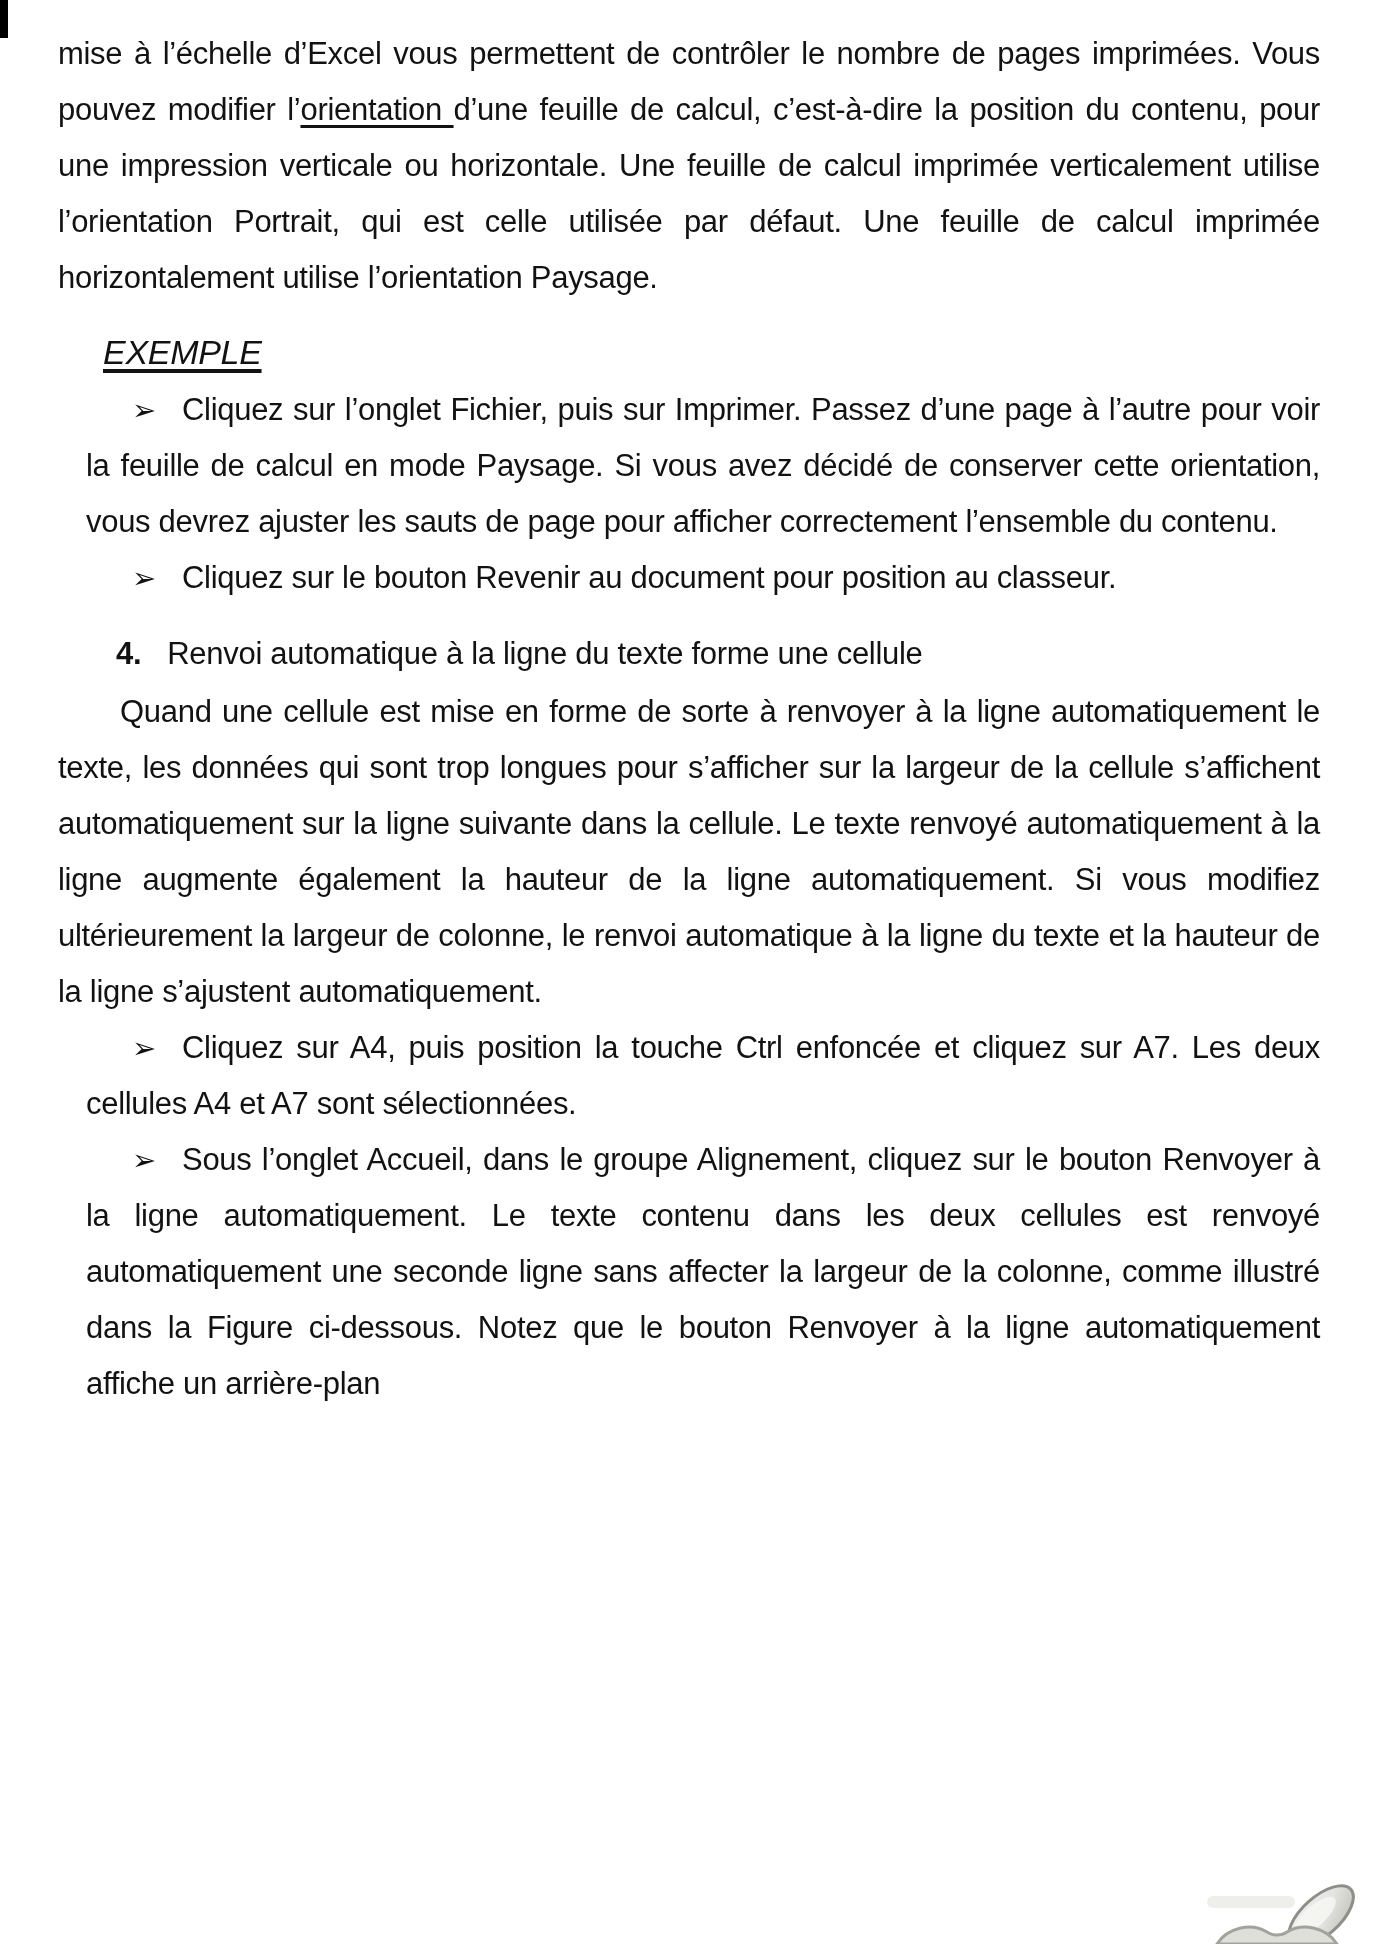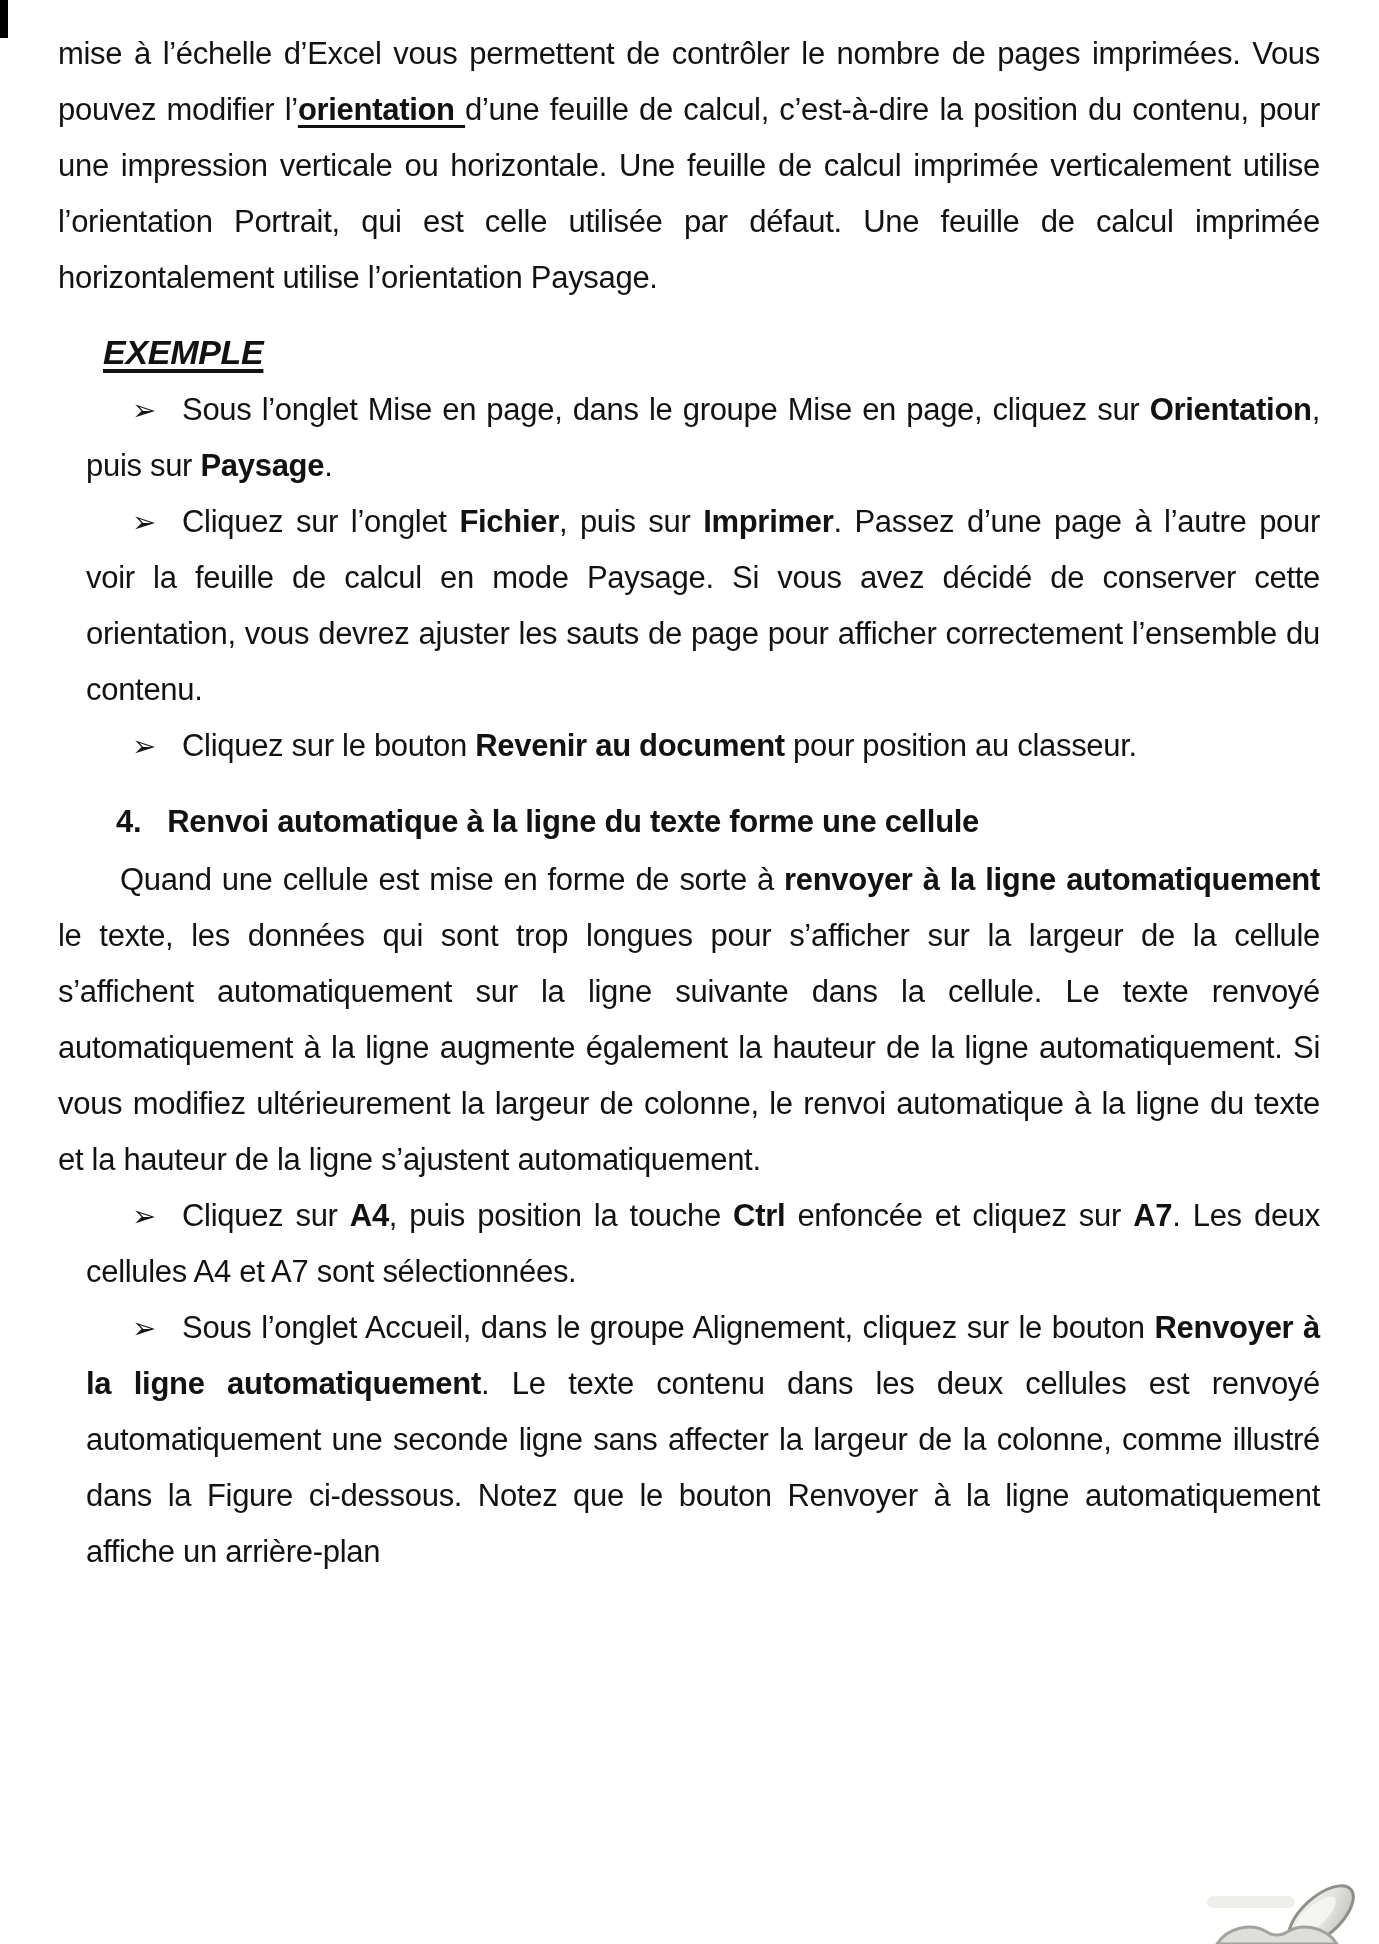--- a/index.html
+++ b/index.html
@@ -26,41 +26,40 @@
   .h-example{
     margin-left:45px;margin-top:18px;margin-bottom:2px;
     font-size:34px;text-align:left;
   }
   .h-example .u{text-decoration-thickness:4px;}
   .h-num{
     font-weight:bold;margin-left:58px;margin-top:20px;margin-bottom:2px;
     text-align:left;
   }
   .h-num .num{margin-right:26px;}
-  .b{font-weight:bold;margin-top:8px;}
+  .b{font-weight:normal;margin-top:8px;}
   .i{font-style:italic;text-align:center;}
   .u{text-decoration:underline;text-decoration-thickness:3px;text-underline-offset:5px;}
   .scan-mark{
     position:absolute;left:0;top:0;width:8px;height:38px;background:#000;
   }
   .watermark{
     position:absolute;right:0;bottom:0;width:190px;height:90px;
     pointer-events:none;
   }
 </style>
 </head>
 <body>
 
 <div class="scan-mark"></div>
 
 <div class="page">
   <div id="body-text">
       <div class="blk p"><span>mise à l’échelle d’Excel vous permettent de contrôler le nombre de pages imprimées. Vous pouvez modifier l’</span><span class="b u">orientation </span><span>d’une feuille de calcul, c’est-à-dire la position du contenu, pour une impression verticale ou horizontale. Une feuille de calcul imprimée verticalement utilise l’orientation Portrait, qui est celle utilisée par défaut. Une feuille de calcul imprimée horizontalement utilise l’orientation Paysage.</span></div>
       <div class="blk h-example"><span class="b u i">EXEMPLE</span></div>
-      <div class="blk li"><span class="marker">➢</span><span>Sous l’onglet Mise en page, dans le groupe Mise en page, cliquez sur </span><span class="b">Orientation</span><span>, puis sur </span><span class="b">Paysage</span><span>.</span></div>
       <div class="blk li"><span class="marker">➢</span><span>Cliquez sur l’onglet </span><span class="b">Fichier</span><span>, puis sur </span><span class="b">Imprimer</span><span>. Passez d’une page à l’autre pour voir la feuille de calcul en mode Paysage. Si vous avez décidé de conserver cette orientation, vous devrez ajuster les sauts de page pour afficher correctement l’ensemble du contenu.</span></div>
       <div class="blk li"><span class="marker">➢</span><span>Cliquez sur le bouton </span><span class="b">Revenir au document</span><span> pour position au classeur.</span></div>
       <div class="blk h-num"><span class="num">4.</span><span class="b">Renvoi automatique à la ligne du texte forme une cellule</span></div>
       <div class="blk p indent"><span>Quand une cellule est mise en forme de sorte à </span><span class="b">renvoyer à la ligne automatiquement</span><span> le texte, les données qui sont trop longues pour s’afficher sur la largeur de la cellule s’affichent automatiquement sur la ligne suivante dans la cellule. Le texte renvoyé automatiquement à la ligne augmente également la hauteur de la ligne automatiquement. Si vous modifiez ultérieurement la largeur de colonne, le renvoi automatique à la ligne du texte et la hauteur de la ligne s’ajustent automatiquement.</span></div>
       <div class="blk li"><span class="marker">➢</span><span>Cliquez sur </span><span class="b">A4</span><span>, puis position la touche </span><span class="b">Ctrl</span><span> enfoncée et cliquez sur </span><span class="b">A7</span><span>. Les deux cellules A4 et A7 sont sélectionnées.</span></div>
       <div class="blk li"><span class="marker">➢</span><span>Sous l’onglet Accueil, dans le groupe Alignement, cliquez sur le bouton </span><span class="b">Renvoyer à la ligne automatiquement</span><span>. Le texte contenu dans les deux cellules est renvoyé automatiquement une seconde ligne sans affecter la largeur de la colonne, comme illustré dans la Figure ci-dessous. Notez que le bouton Renvoyer à la ligne automatiquement affiche un arrière-plan</span></div>
     </div>
 </div>
 
 <svg class="watermark" viewBox="0 0 190 90" width="190" height="90" aria-hidden="true">

